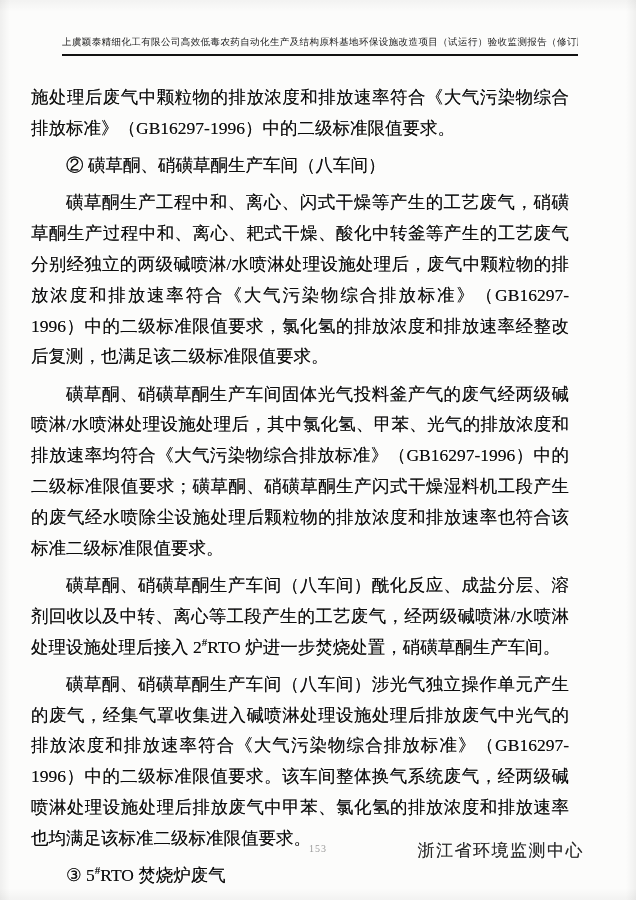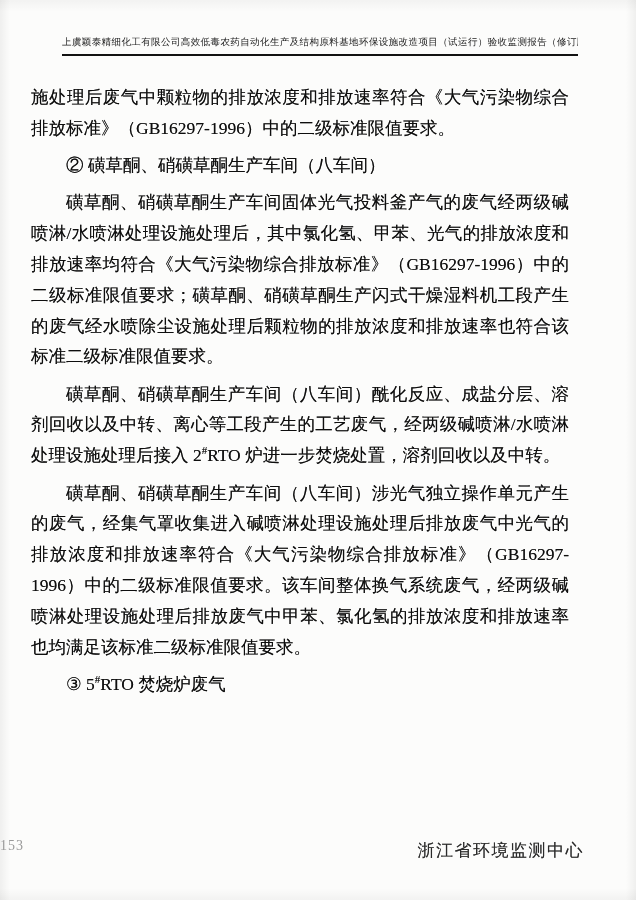--- a/index.html
+++ b/index.html
@@ -50,21 +50,22 @@
   .doc-body p.indent { text-indent: 2em; }
   .doc-body sup {
     font-size: 11px;
     vertical-align: super;
     line-height: 0;
   }
   
   .page-number {
     position: absolute;
     bottom: 46px; left: 0; right: 0;
-    font-size: 14px;
+    text-align: center;
+    font-size: 10px;
     color: #9a9a9a;
     letter-spacing: 1px;
     filter: blur(0.3px);
   }
   .footer-org {
     position: absolute;
     bottom: 38px; right: 52px;
     font-size: 17px;
     letter-spacing: 1.5px;
     color: #333;
@@ -75,22 +76,23 @@
 </head>
 <body>
 
 <div class="page">
 
   <div class="doc-header">上虞颖泰精细化工有限公司高效低毒农药自动化生产及结构原料基地环保设施改造项目（试运行）验收监测报告（修订版）</div>
 
   <div class="doc-body">
       <p><span>施处理后废气中颗粒物的排放浓度和排放速率符合《大气污染物综合排放标准》（GB16297-1996）中的二级标准限值要求。</span></p>
       <p class="indent"><span>② 磺草酮、硝磺草酮生产车间（八车间）</span></p>
+      <p class="indent"><span>磺草酮生产工程中和、离心、闪式干燥等产生的工艺废气，硝磺草酮生产过程中和、离心、耙式干燥、酸化中转釜等产生的工艺废气分别经独立的两级碱喷淋/水喷淋处理设施处理后，废气中颗粒物的排放浓度和排放速率符合《大气污染物综合排放标准》（GB16297-1996）中的二级标准限值要求，氯化氢的排放浓度和排放速率经整改后复测，也满足该二级标准限值要求。</span></p>
       <p class="indent"><span>磺草酮、硝磺草酮生产车间固体光气投料釜产气的废气经两级碱喷淋/水喷淋处理设施处理后，其中氯化氢、甲苯、光气的排放浓度和排放速率均符合《大气污染物综合排放标准》（GB16297-1996）中的二级标准限值要求；磺草酮、硝磺草酮生产闪式干燥湿料机工段产生的废气经水喷除尘设施处理后颗粒物的排放浓度和排放速率也符合该标准二级标准限值要求。</span></p>
-      <p class="indent"><span>磺草酮、硝磺草酮生产车间（八车间）酰化反应、成盐分层、溶剂回收以及中转、离心等工段产生的工艺废气，经两级碱喷淋/水喷淋处理设施处理后接入 2</span><sup>#</sup><span>RTO 炉进一步焚烧处置，溶剂回收以及中转。</span></p>
+      <p class="indent"><span>磺草酮、硝磺草酮生产车间（八车间）酰化反应、成盐分层、溶剂回收以及中转、离心等工段产生的工艺废气，经两级碱喷淋/水喷淋处理设施处理后接入 2</span><sup>#</sup><span>RTO 炉进一步焚烧处置，硝磺草酮生产车间。</span></p>
       <p class="indent"><span>磺草酮、硝磺草酮生产车间（八车间）涉光气独立操作单元产生的废气，经集气罩收集进入碱喷淋处理设施处理后排放废气中光气的排放浓度和排放速率符合《大气污染物综合排放标准》（GB16297-1996）中的二级标准限值要求。该车间整体换气系统废气，经两级碱喷淋处理设施处理后排放废气中甲苯、氯化氢的排放浓度和排放速率也均满足该标准二级标准限值要求。</span></p>
       <p class="indent"><span>③ 5</span><sup>#</sup><span>RTO 焚烧炉废气</span></p>
       <p class="indent"></p>
     </div>
 
   <div class="page-number">153</div>
 
   <div class="footer-org">浙江省环境监测中心</div>
 
 </div>

